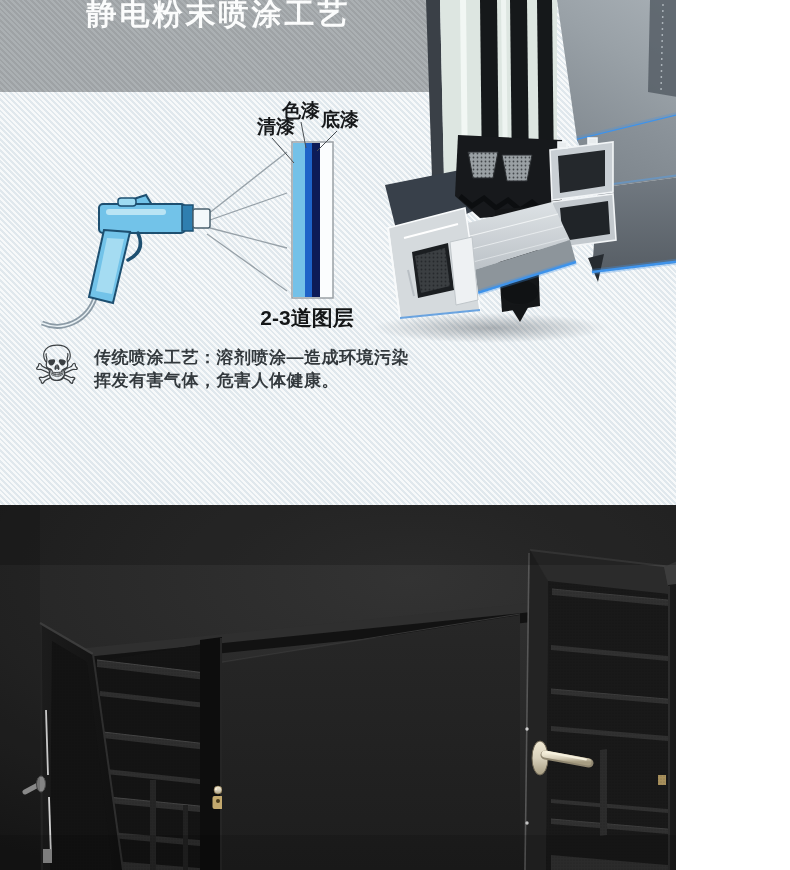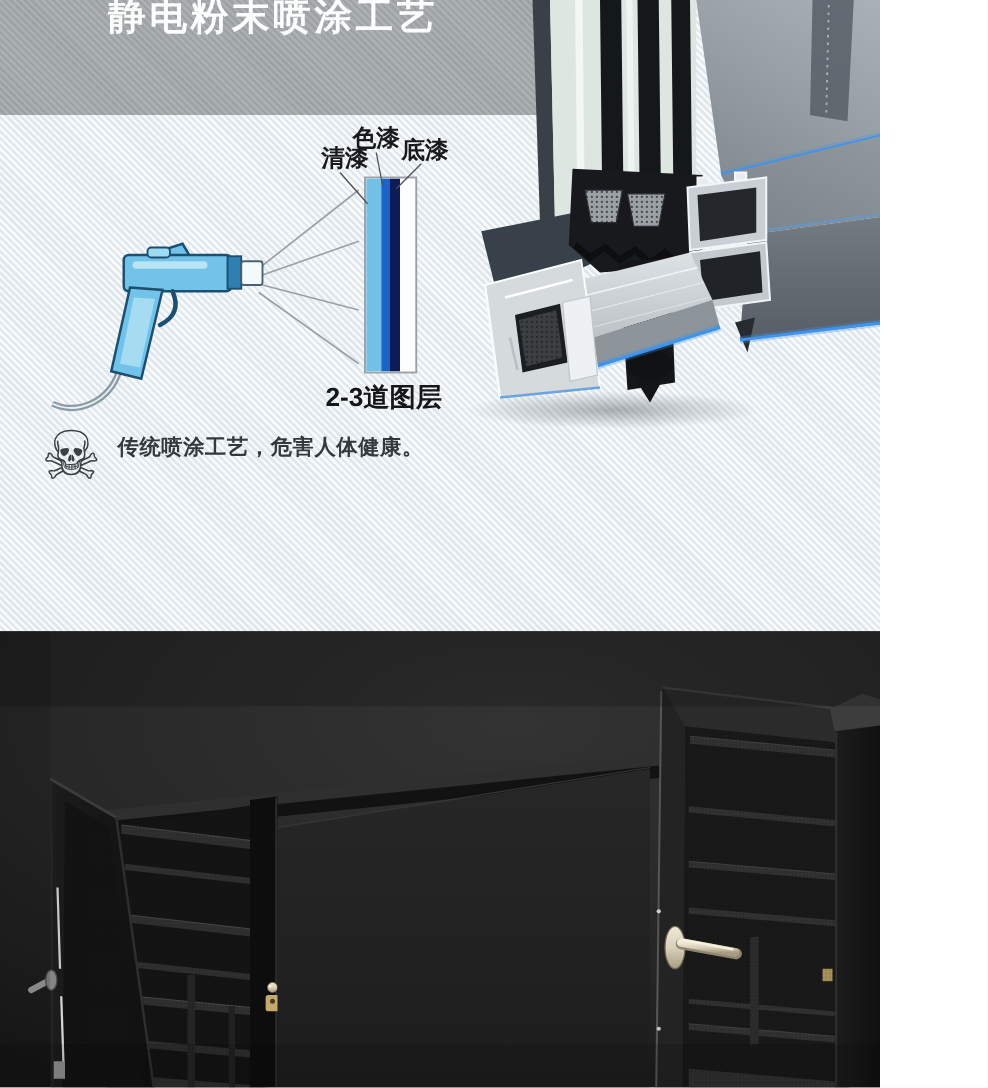--- a/index.html
+++ b/index.html
@@ -1,17 +1,17 @@
 <!DOCTYPE html>
 <html><head>
 <meta charset="utf-8">
 <style>
   html,body{margin:0;padding:0;background:#fff;}
   .page{position:relative;width:676px;height:870px;overflow:hidden;
-        font-family:"Liberation Sans",sans-serif;padding-left:28px;}
+        font-family:"Liberation Sans",sans-serif;}
   
   .top-section{position:absolute;left:0;top:0;width:790px;height:505px;
     background-color:#edf2f5;
     background-image:repeating-linear-gradient(45deg,
        rgba(255,255,255,.55) 0 2px, rgba(203,215,223,.38) 2px 4px);}
   .header-box{position:absolute;left:0;top:0;width:437px;height:92px;
     background-color:#a6abae;
     background-image:repeating-linear-gradient(45deg,
        rgba(255,255,255,.06) 0 2px, rgba(0,0,0,.05) 2px 4px);
     overflow:hidden;text-align:center;}
@@ -185,21 +185,22 @@
         <line x1="44" y1="238" x2="98" y2="224" stroke="#ffffff" stroke-width="2"></line>
         <line x1="48" y1="270" x2="54" y2="296" stroke="#b9bfc4" stroke-width="2"></line>
         <line x1="28" y1="228" x2="40" y2="318" stroke="#f8fafb" stroke-width="2"></line>
         <line x1="40" y1="318" x2="120" y2="310" stroke="#2f7fd4" stroke-width="2" opacity="0.7"></line>
       </g>
     </svg>
 
     <div class="warning-row">
       <span class="skull">☠</span>
       <div class="warning-text">
-        <div>传统喷涂工艺，危害人体健康。</div>
+        <div>传统喷涂工艺：溶剂喷涂—造成环境污染</div>
+        <div>挥发有害气体，危害人体健康。</div>
       </div>
     </div>
   </div>
 
   <div class="bottom-section">
     <svg class="doors-svg" width="790" height="365" viewBox="0 0 790 365">
       <defs>
         <radialGradient id="bgG" cx="0.52" cy="0.2" r="0.9">
           <stop offset="0" stop-color="#333333"></stop>
             <stop offset="0.6" stop-color="#262626"></stop>

